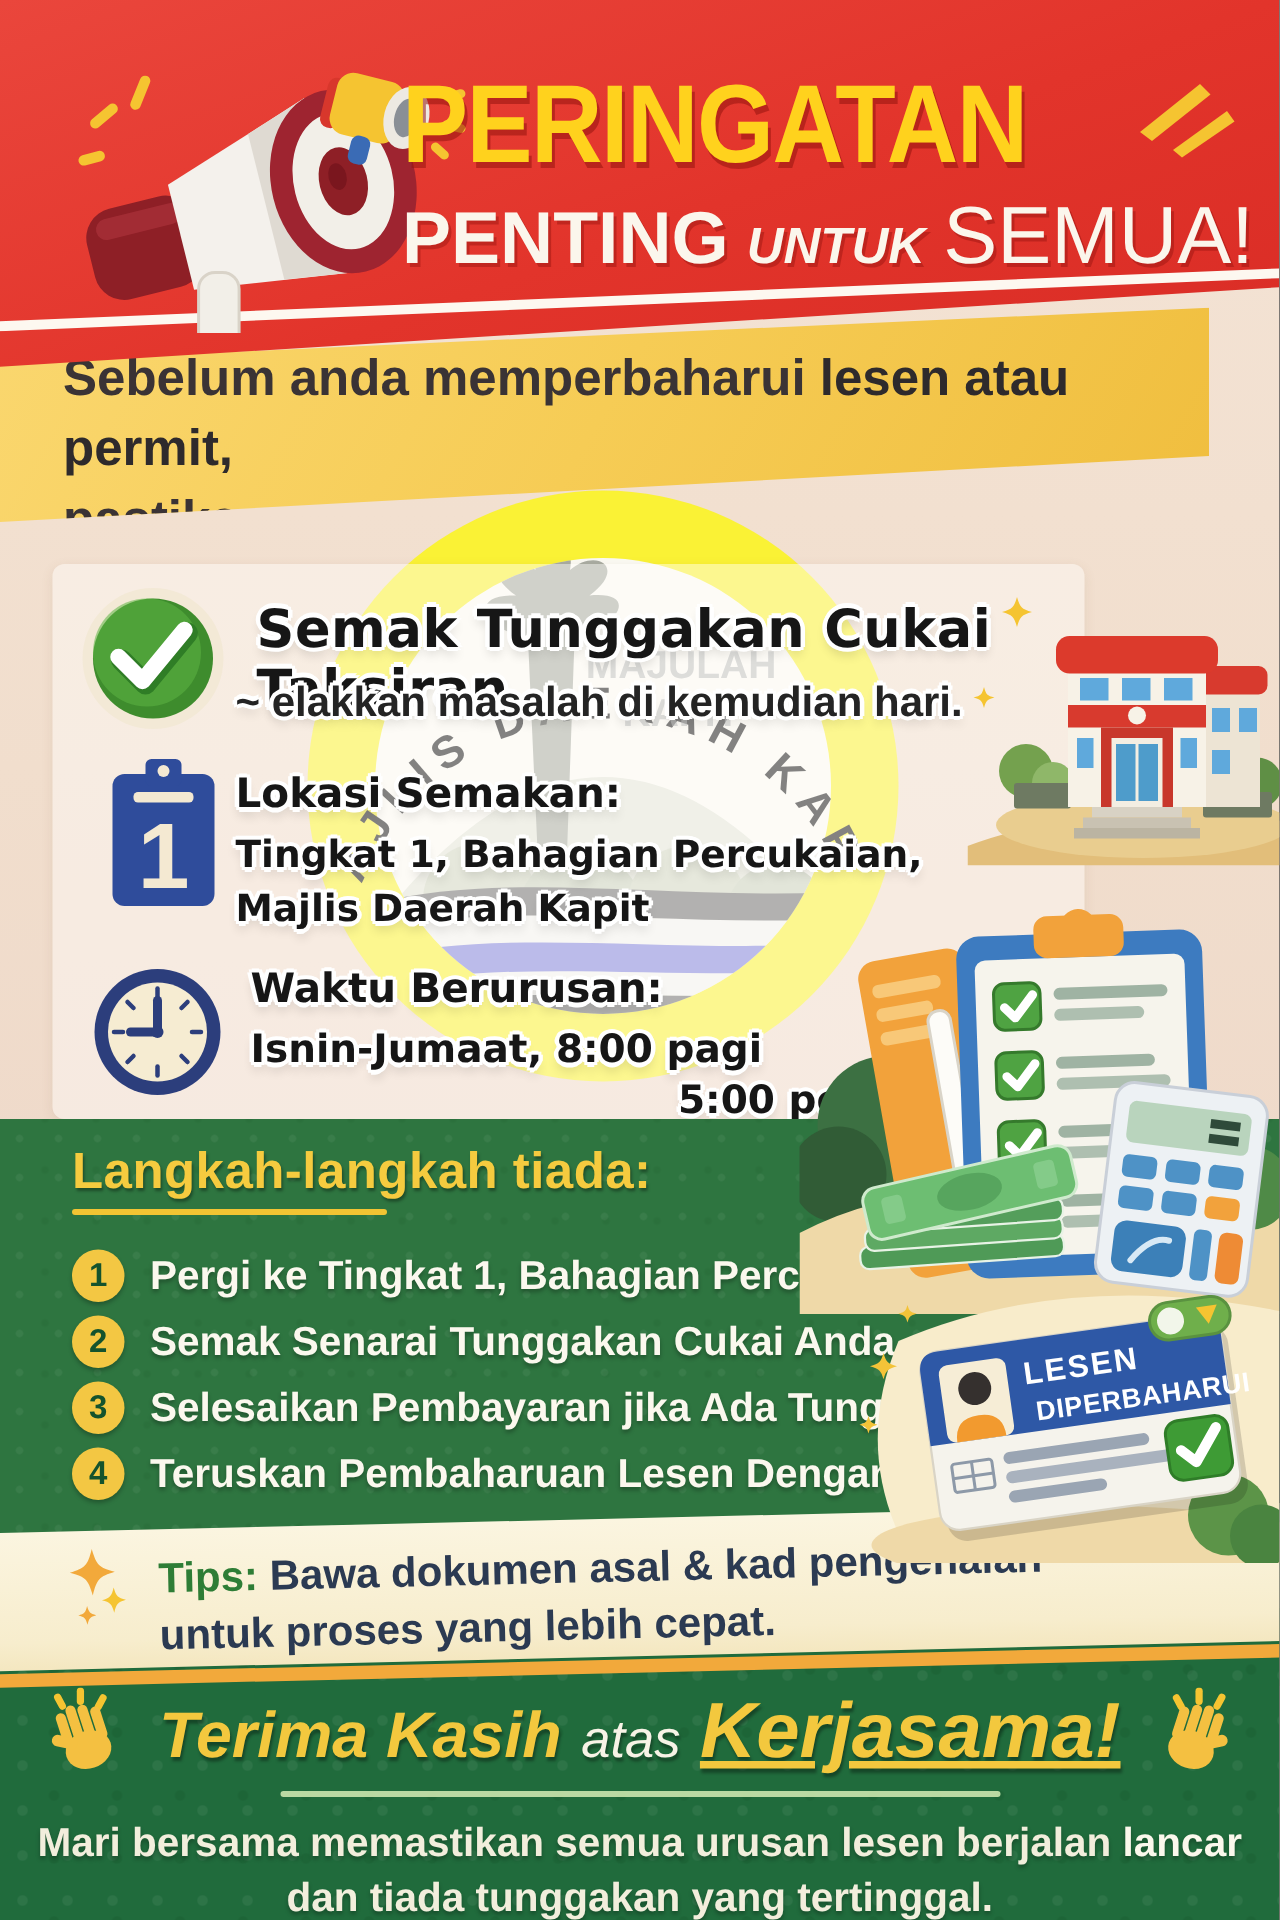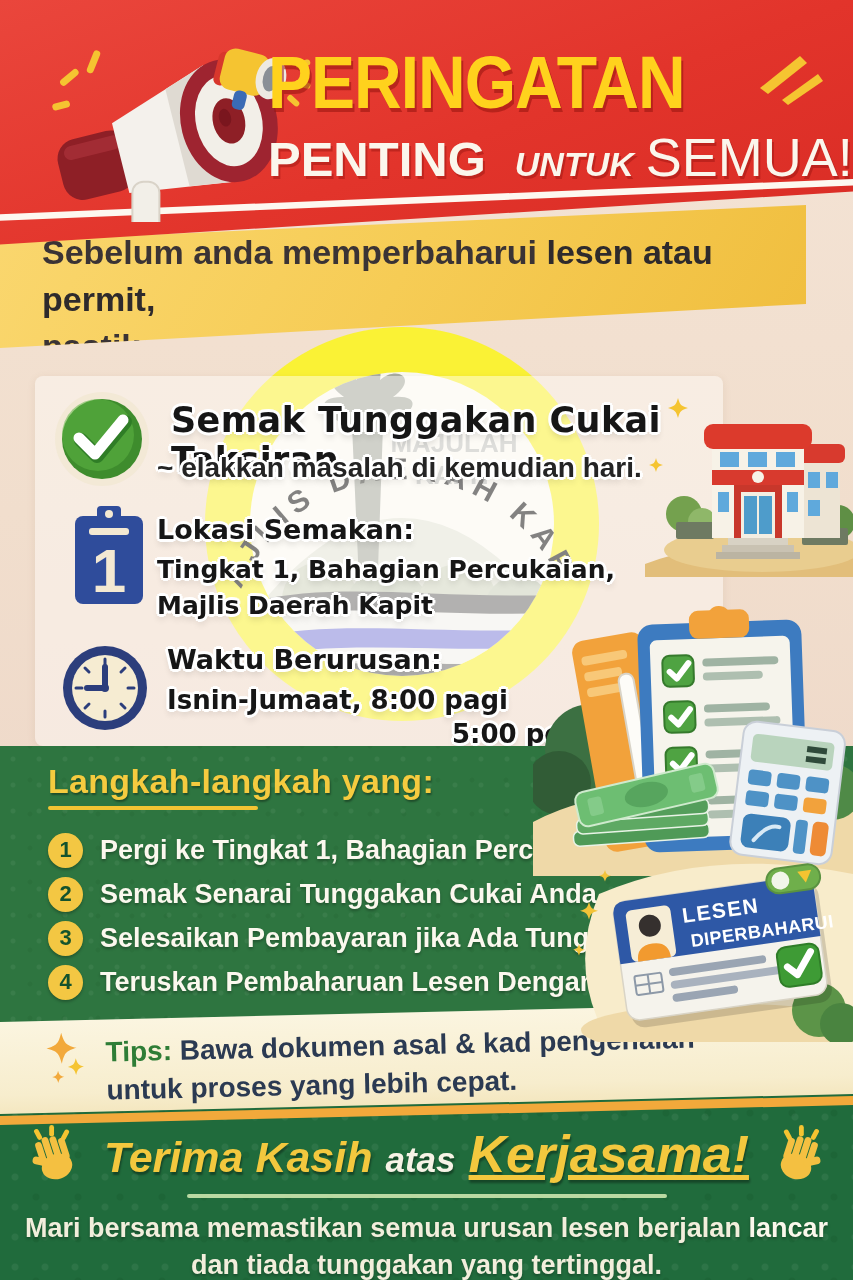--- a/index.html
+++ b/index.html
@@ -13,21 +13,21 @@
     clip-path:polygon(0 0, 100% 0, 100% 76%, 0 97%); }
   .white-stripe { position:absolute; left:0; top:0; width:853px; height:252px; z-index:5;
     background:#FDF8F0; clip-path:polygon(0 85%, 100% 71%, 100% 73.6%, 0 87.6%); }
   .header-titles { position:absolute; left:268px; top:40px; width:575px; z-index:6; }
   .title-1 { font-size:66px; font-weight:900; letter-spacing:-1px; color:#FFD21D;
     transform:scaleY(1.12); transform-origin:left top; display:inline-block;
     text-shadow:2px 3px 0 rgba(150,20,15,.55); }
   .title-2 { margin-top:10px; display:flex; align-items:baseline; gap:12px;
     color:#FBF6EC; text-shadow:2px 3px 0 rgba(150,20,15,.45); }
   .t2a { font-size:49px; font-weight:900; }
-  .t2b { font-size:34px; font-weight:800; font-style:italic;margin-left:17px; }
+  .t2b { font-size:34px; font-weight:800; font-style:italic; }
   .t2c { font-size:54px; font-weight:400; }
   .speedlines { position:absolute; left:752px; top:46px; z-index:6; }
 
   
   .yellow-band { position:absolute; left:0; top:196px; width:806px; height:152px; z-index:3;
     background:linear-gradient(120deg,#FAD76F 0%,#F6CC55 50%,#F0BE3E 100%);
     clip-path:polygon(0 30%, 100% 6%, 100% 71%, 0 100%); }
   .intro-text { position:absolute; left:42px; top:33px; font-size:34px; line-height:47px;
     color:#3A3335; font-weight:700; }
   .intro-text b { font-weight:900; color:#2E2A2C; }
@@ -96,21 +96,21 @@
   .footer { position:absolute; left:0; top:1072px; width:853px; height:208px; z-index:4;
     background-color:#206B3C;
     background-image:radial-gradient(rgba(255,255,255,0.06) 3px, transparent 4px),
       radial-gradient(rgba(0,30,0,0.08) 3px, transparent 4px);
     background-size:30px 30px, 42px 42px; background-position:0 0, 15px 20px; }
   .thanks-row { position:absolute; left:0; top:52px; width:100%; display:flex;
     align-items:center; justify-content:center; gap:20px; }
   .thanks-text { display:flex; align-items:baseline; gap:13px; font-style:italic;
     text-shadow:1px 3px 2px rgba(0,0,0,.35); }
   .th1 { font-size:43px; font-weight:900; color:#F3C83E; }
-  .th2 { font-size:35px; font-weight:700; color:#F7F3E6; }
+  .th2 { font-size:35px; font-weight:400; color:#F7F3E6; }
   .th3 { font-size:52px; font-weight:900; color:#F3C83E;text-decoration:underline; }
   .thanks-underline { position:absolute; left:187px; top:122px; width:480px; height:4px;
     background:#CBE5AE; border-radius:2px; opacity:.9; }
   .closing { position:absolute; left:0; top:138px; width:100%; text-align:center;
     font-size:27px; line-height:37px; font-weight:700; color:#F2EEDC;
     text-shadow:0 2px 3px rgba(0,0,0,.3); }
   .closing b { font-weight:900; color:#FBF8EC; }
 </style>
 </head>
 <body>
@@ -396,21 +396,21 @@
       </g>
       <rect x="95" y="109" width="98" height="8" rx="4" fill="#9AA5B3"></rect>
       <rect x="95" y="122" width="112" height="8" rx="4" fill="#A9B2BE"></rect>
       <rect x="95" y="135" width="66" height="8" rx="4" fill="#9AA5B3"></rect>
       <rect x="204" y="104" width="42" height="40" rx="9" fill="#3E9B35" stroke="#2F7D28" stroke-width="2"></rect>
       <path d="M 213 124 L 222 133 L 238 112" fill="none" stroke="#FFFFFF" stroke-width="7" stroke-linecap="round" stroke-linejoin="round"></path>
     </g>
   </svg>
 
   <div class="green-section">
-    <div class="steps-heading">Langkah-langkah yang:</div>
+    <div class="steps-heading">Langkah-langkah tiada:</div>
     <div class="steps-underline"></div>
     <ol class="steps-list">
       <li class="step-row">
         <span class="step-num">1</span>
         <span class="step-text">Pergi ke Tingkat 1, Bahagian Percukaian</span>
       </li>
       <li class="step-row">
         <span class="step-num">2</span>
         <span class="step-text">Semak Senarai Tunggakan Cukai Anda</span>
       </li>

